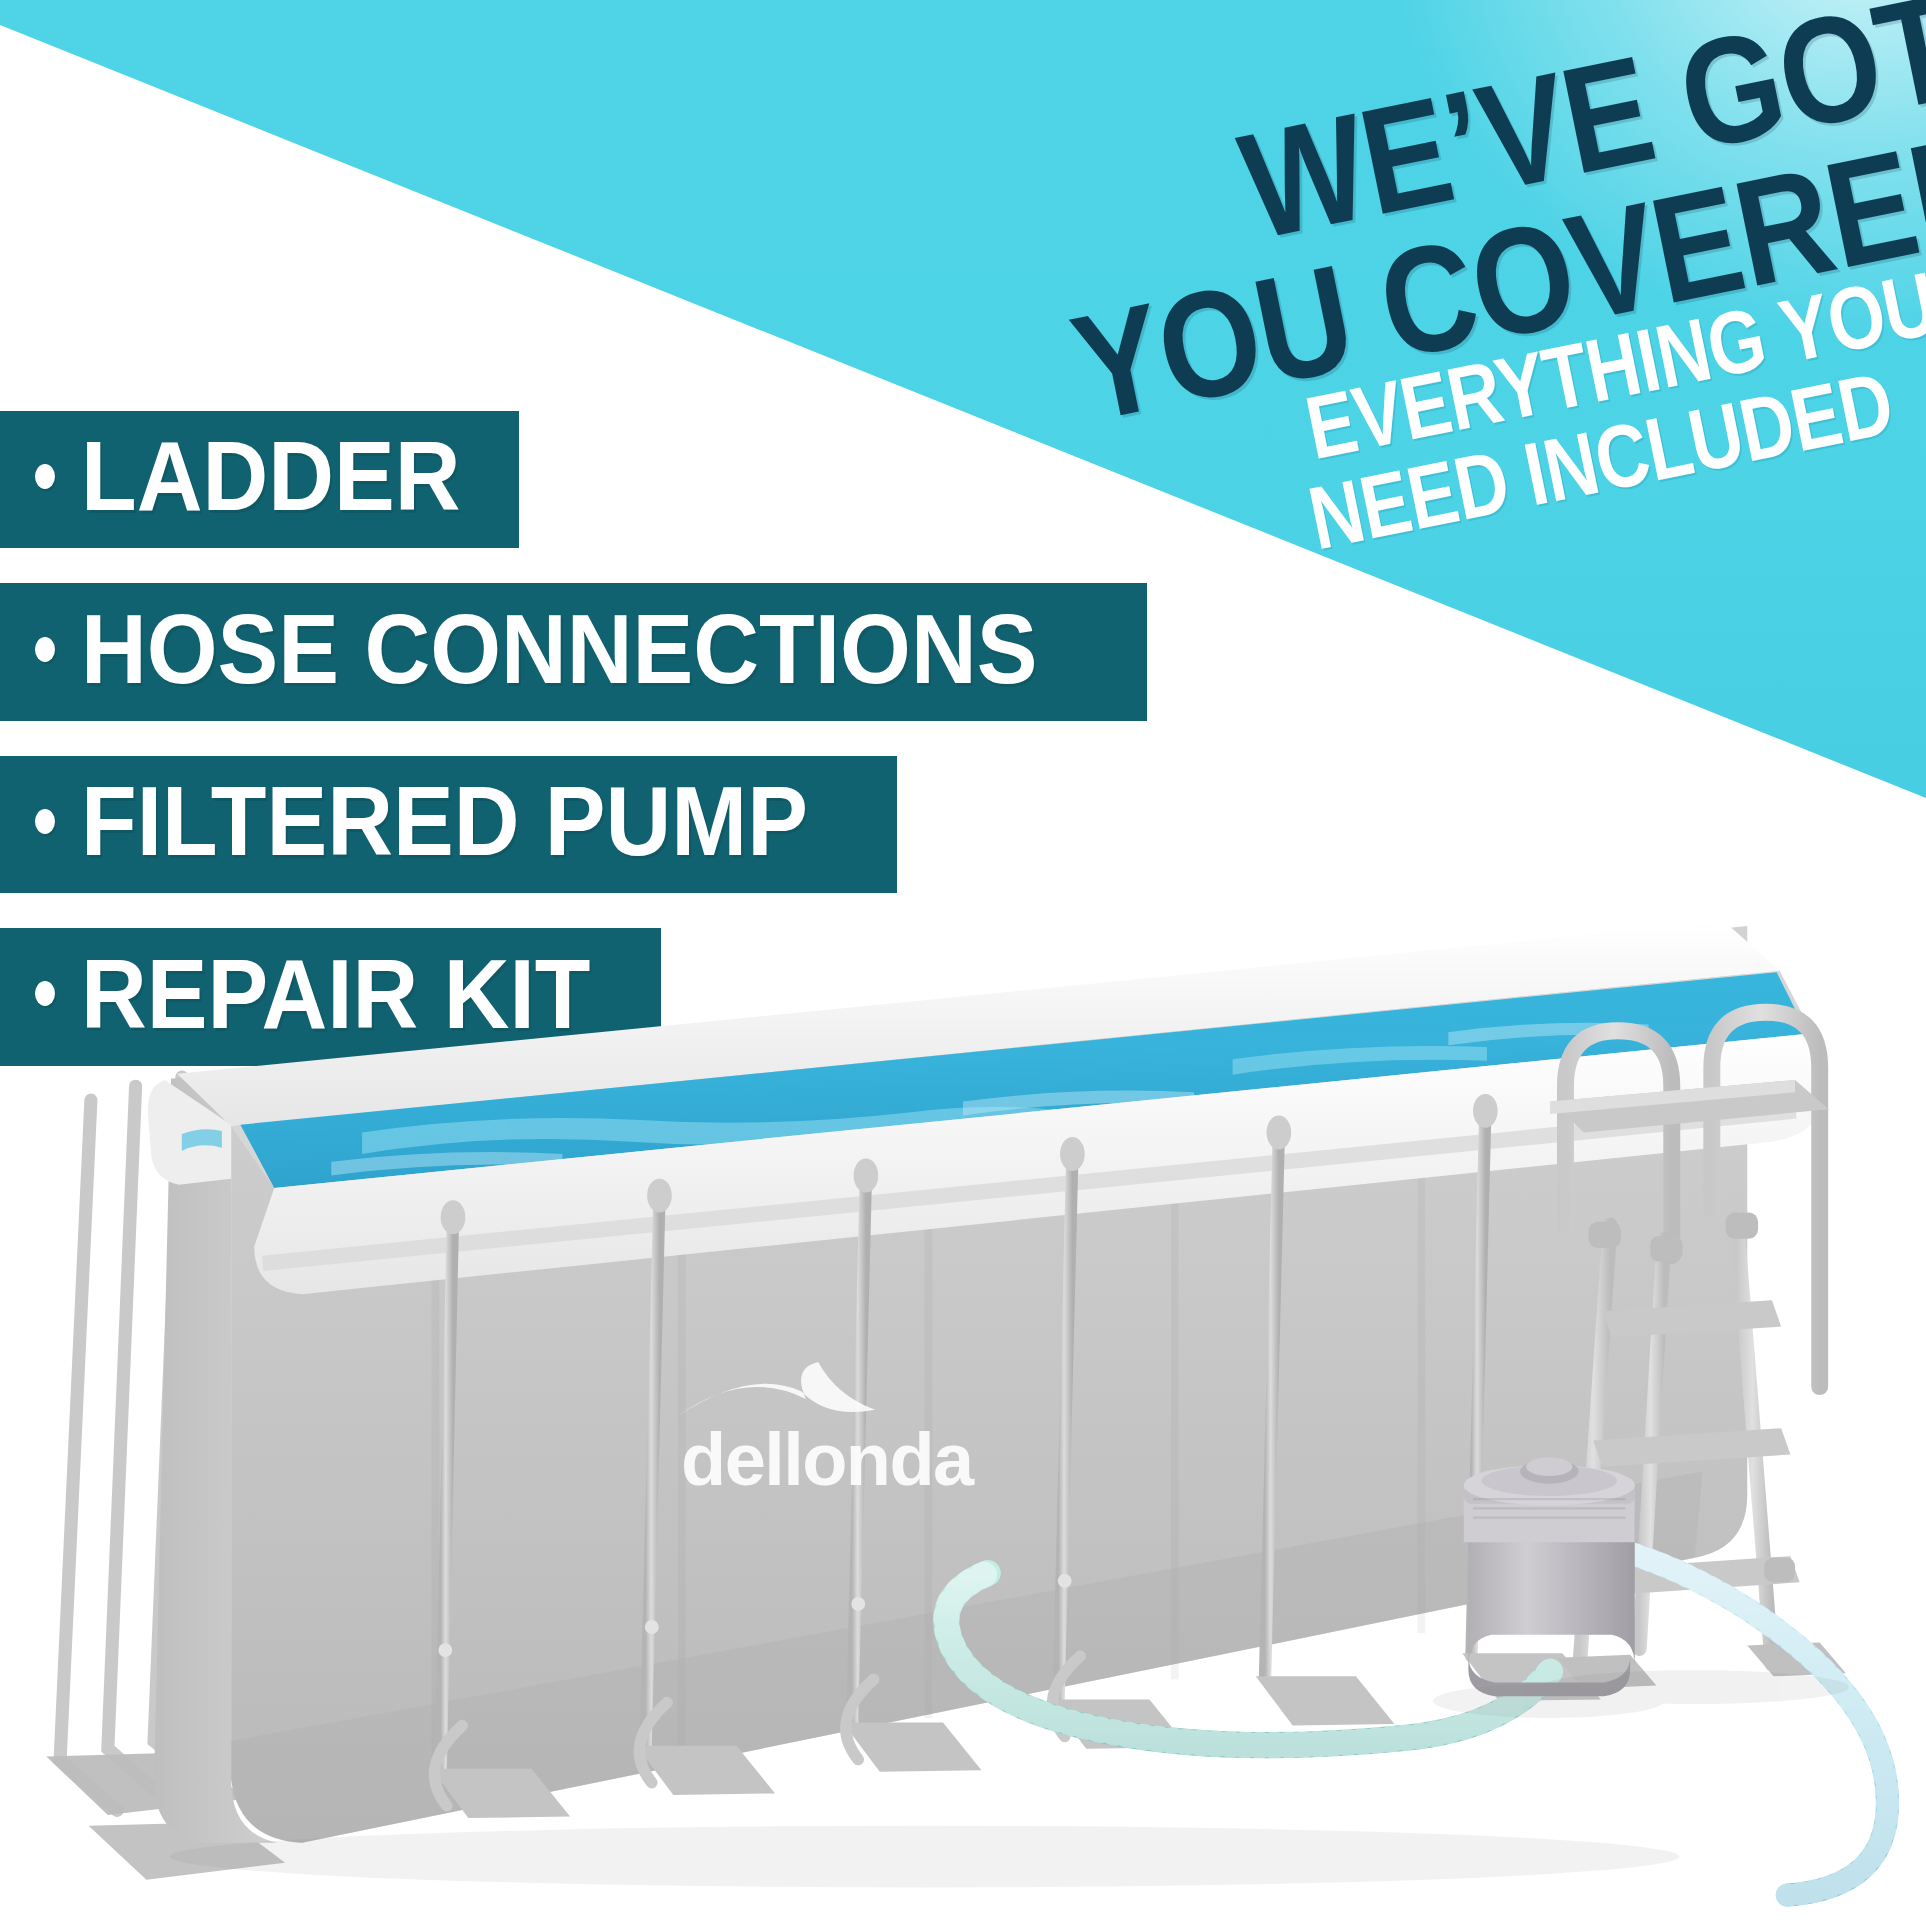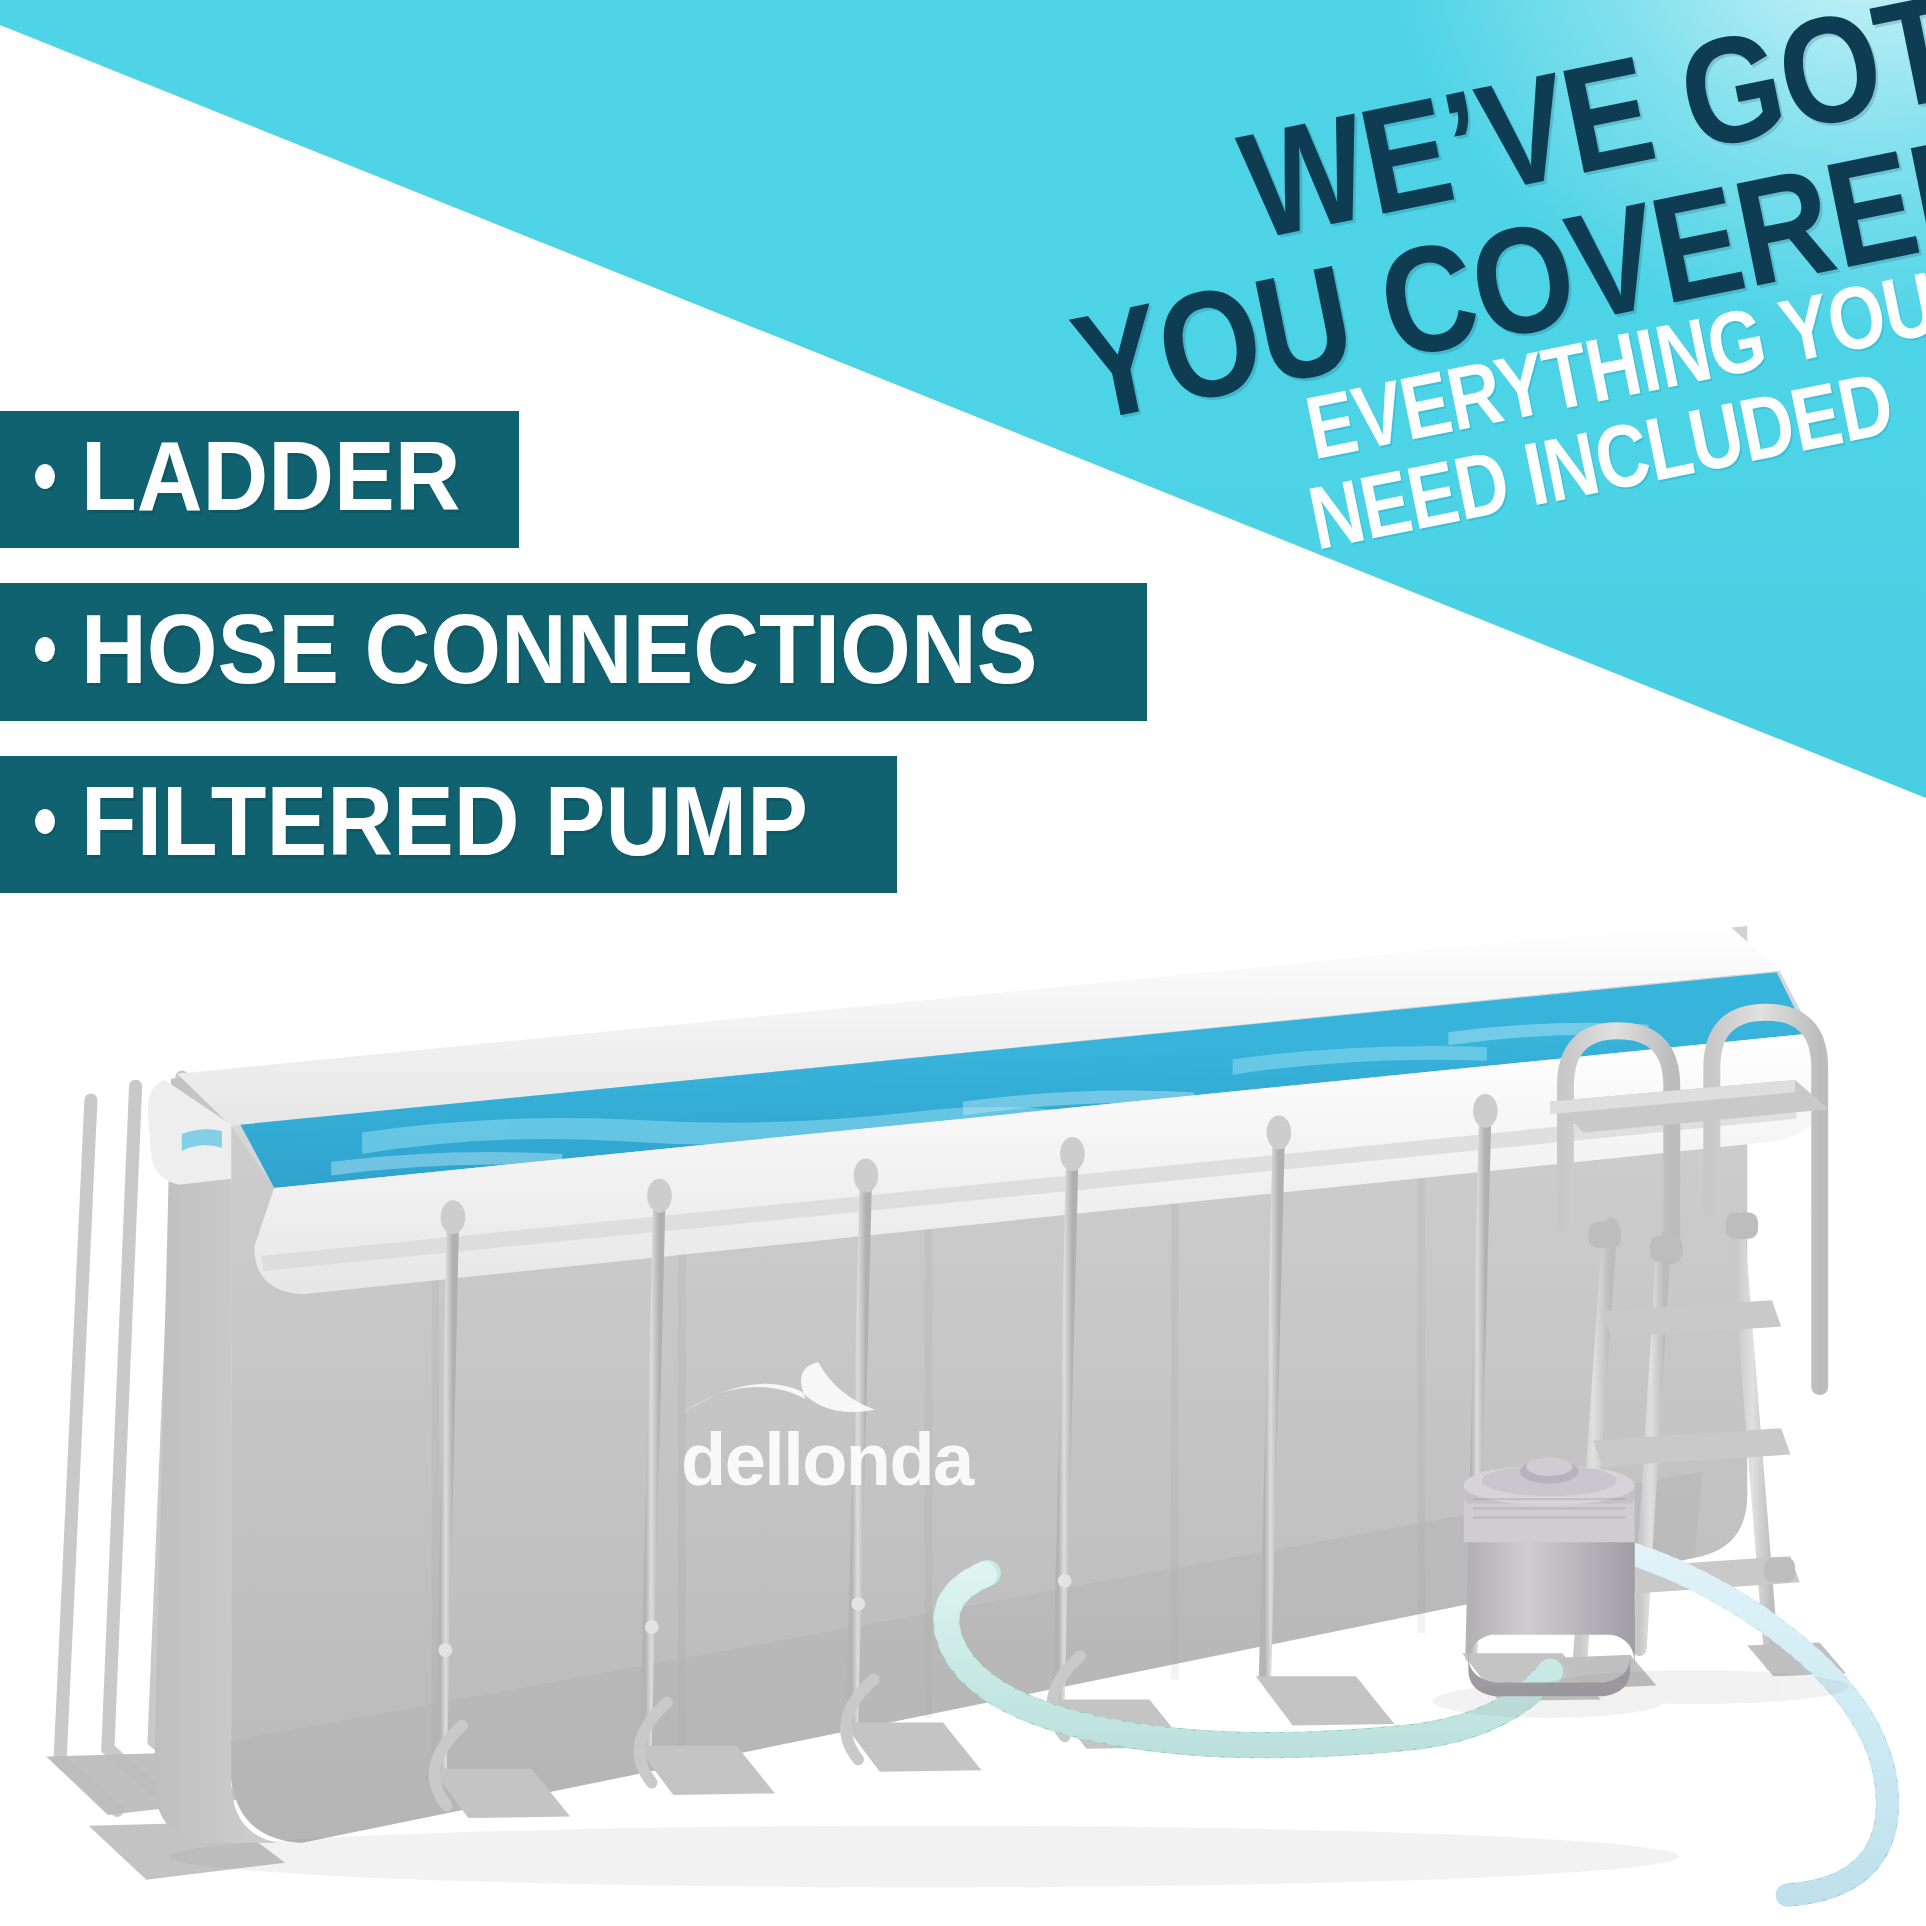--- a/index.html
+++ b/index.html
@@ -105,20 +105,24 @@
     <div class="bullet-box">
       <span class="bullet-dot"></span>
       <span class="bullet-label">HOSE CONNECTIONS</span>
     </div>
 
     <div class="bullet-box">
       <span class="bullet-dot"></span>
       <span class="bullet-label">FILTERED PUMP</span>
     </div>
 
+    <div class="bullet-box">
+      <span class="bullet-dot"></span>
+      <span class="bullet-label">REPAIR KIT</span>
+    </div>
 
   </div>
 
   <div class="product">
   <svg viewBox="0 0 2500 1390" xmlns="http://www.w3.org/2000/svg">
     <defs>
       <linearGradient id="gBody" x1="0" y1="0" x2="0" y2="1">
         <stop offset="0%" stop-color="#d2d2d2"></stop>
         <stop offset="45%" stop-color="#c7c7c7"></stop>
         <stop offset="100%" stop-color="#b9b9b9"></stop>

